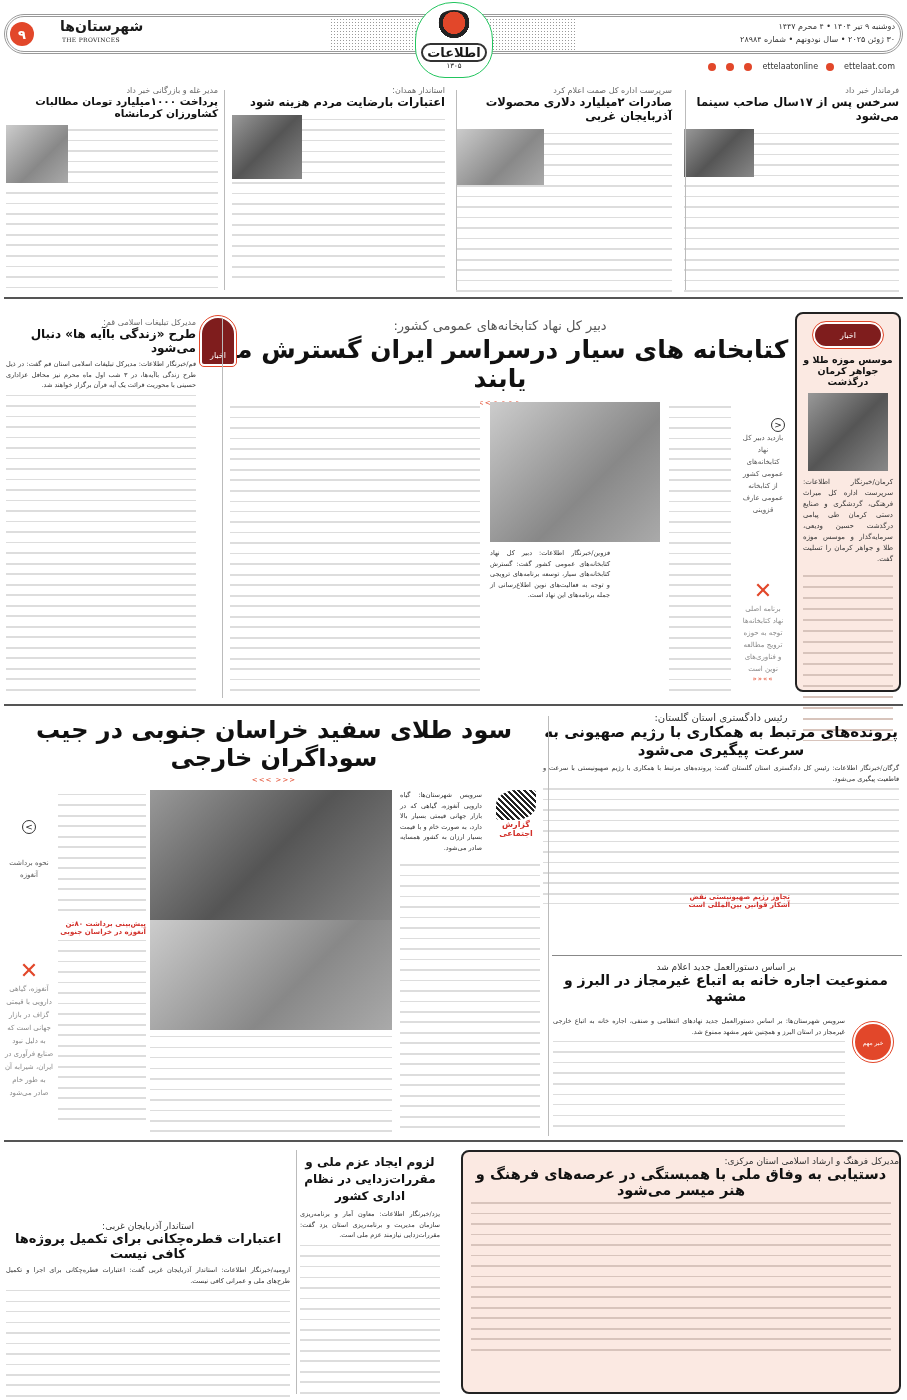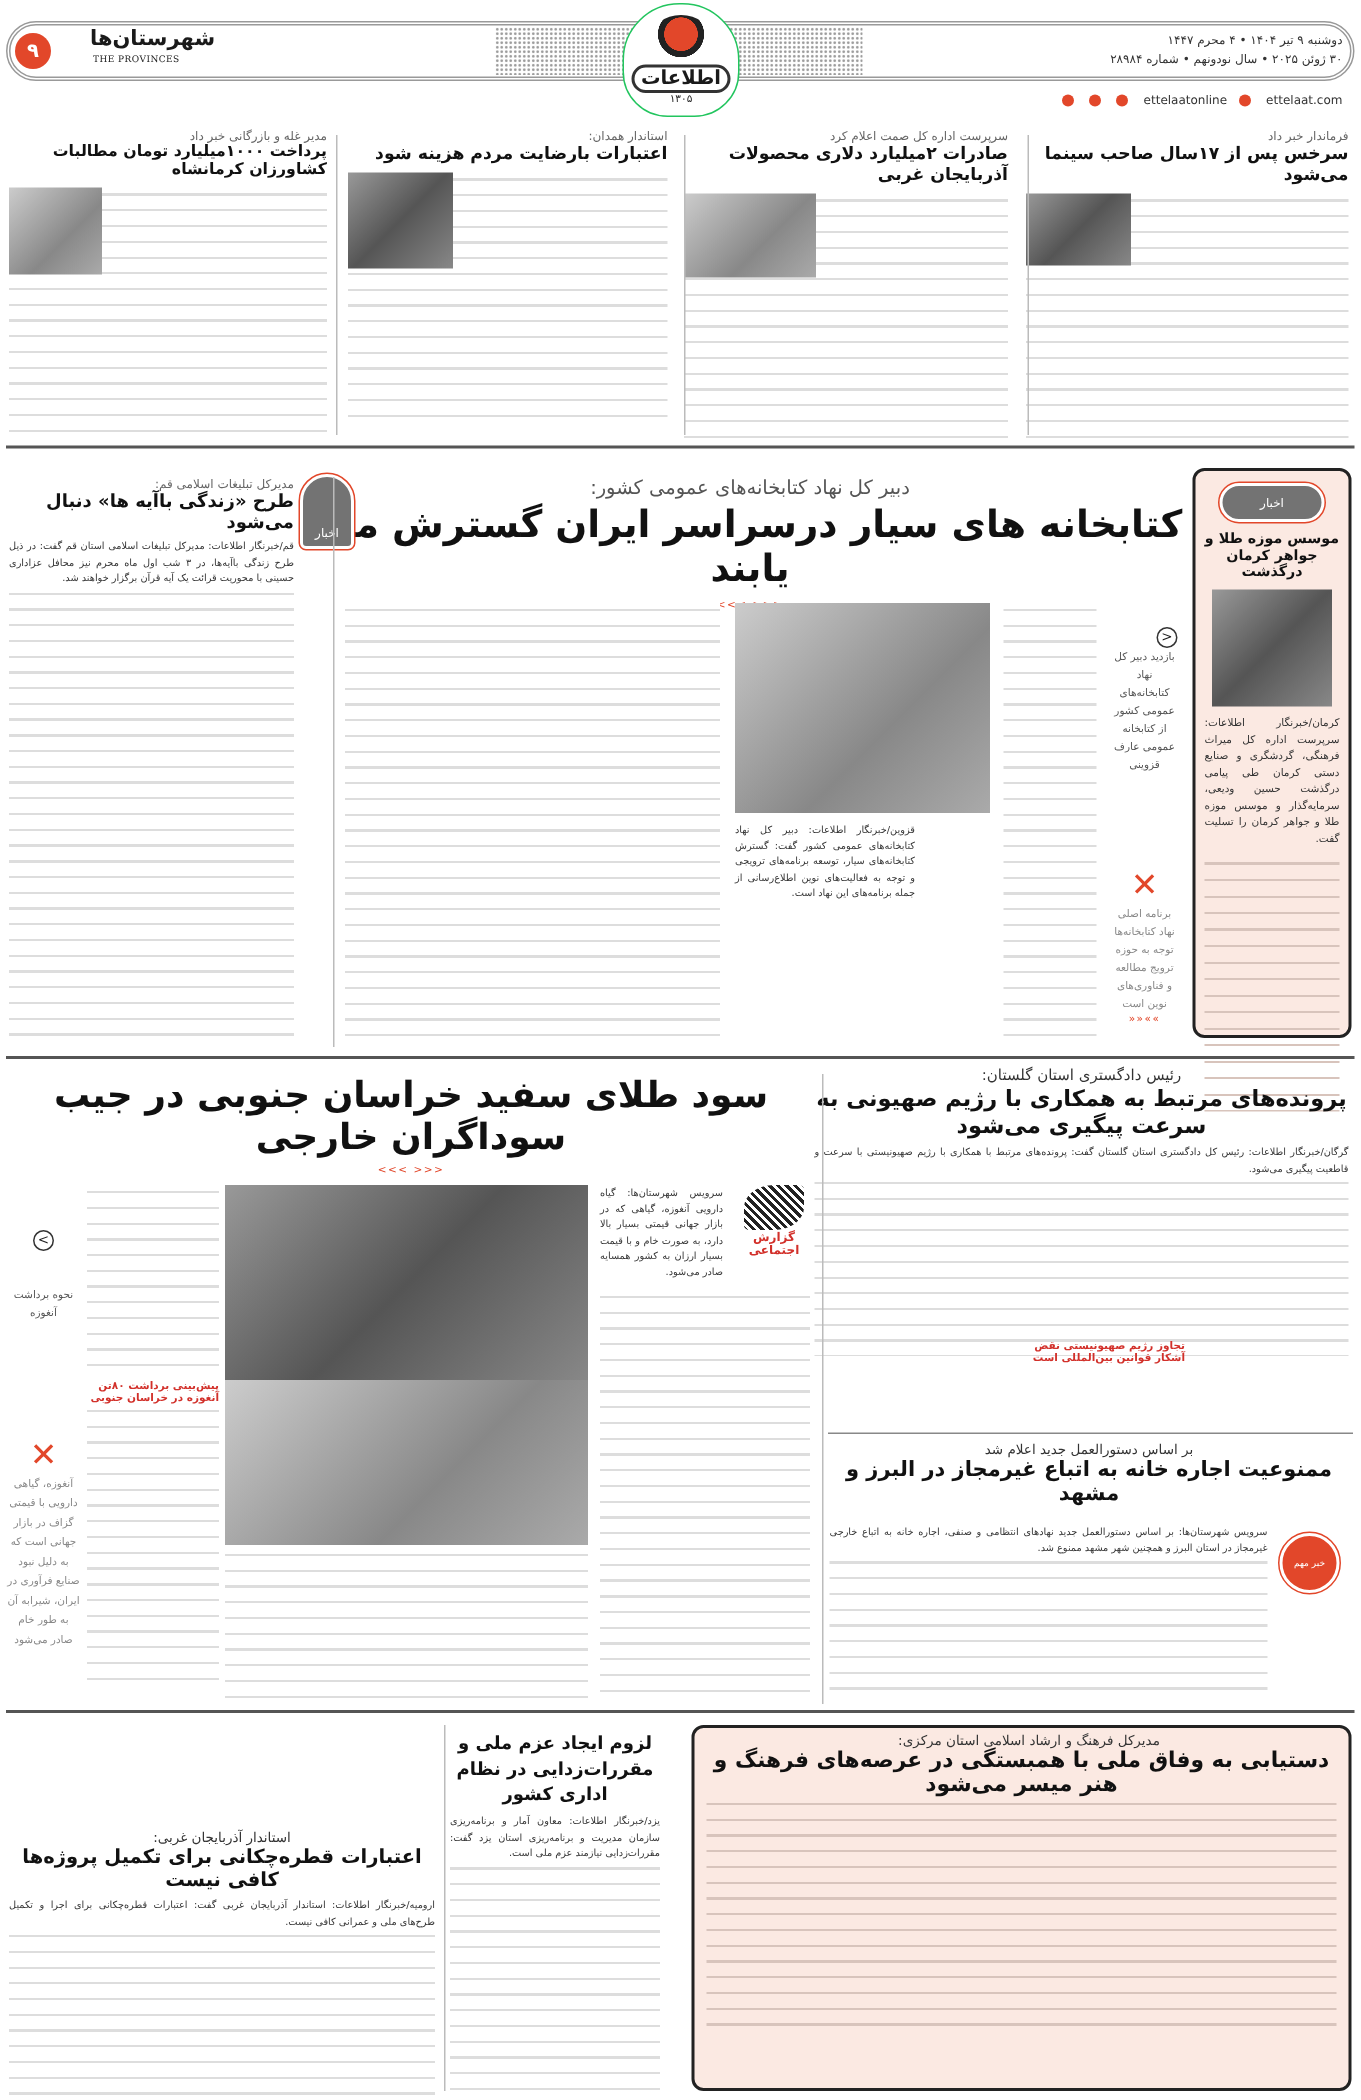--- a/index.html
+++ b/index.html
@@ -20,21 +20,21 @@
   .social { position:absolute; top:62px; right:12px; font-size:8px; color:#333; display:flex; gap:8px; direction:ltr; align-items:center; }
   .soc-dot { width:8px; height:8px; border-radius:50%; background:#e2472a; display:inline-block; margin-right:2px; }
 
   .kicker { font-size:8px; color:#666; text-align:right; }
   .head { font-weight:bold; text-align:right; color:#111; }
   .body-text { font-size:6.5px; line-height:10.5px; color:#333; text-align:justify; }
   .rule-v { background:#bbb; width:1px; }
   .rule-h { background:#888; height:1px; }
   .photo { background: linear-gradient(135deg,#999,#555 50%,#888); filter: grayscale(1); }
   .photo.light { background: linear-gradient(135deg,#ccc,#888 60%,#aaa); }
-  .badge-akhbar { border-radius: 18px 18px 4px 4px; background:#737373; border:2px solid #fff; outline:1px solid #e2472a; color:#fff; font-size:8px; display:flex; align-items:flex-end; justify-content:center; padding-bottom:4px; }
+  .badge-akhbar { border-radius: 18px 18px 4px 4px; background:#7f1d1d; border:2px solid #fff; outline:1px solid #e2472a; color:#fff; font-size:8px; display:flex; align-items:flex-end; justify-content:center; padding-bottom:4px; }
   .circle-badge { border-radius:50%; background:#e2472a; color:#fff; font-size:6px; display:flex; align-items:center; justify-content:center; text-align:center; border:2px solid #fff; outline:1px solid #e2472a; }
   .boxed { border:2px solid #222; border-radius:8px; background:#fbe9e2; }
   .chev { font-size:7px; color:#e2472a; text-align:center; letter-spacing:1px; }
   .caption { font-size:8px; color:#888; line-height:14px; text-align:center; }
   .red-sub { color:#d2302a; font-weight:bold; font-size:7px; }
   .cross-icon { font-size:22px; color:#e2472a; text-align:center; }
   .nav-arrow { width:14px; height:14px; border:1px solid #333; border-radius:50%; font-size:9px; display:flex; align-items:center; justify-content:center; }
 </style>
 </head>
 <body>
@@ -186,21 +186,21 @@
   <div class="nav-arrow" style="margin:0 auto;">&gt;</div>
   <div class="caption" style="font-size:7px;line-height:12px;color:#555;margin-top:23px;">نحوه برداشت آنغوزه</div>
 </div>
 <div class="abs" style="top:958px; left:4px; width:50px; text-align:center;">
   <div class="cross-icon">✕</div>
   <div class="caption" style="font-size:7px;line-height:13px;">آنغوزه، گیاهی دارویی با قیمتی گزاف در بازار جهانی است که به دلیل نبود صنایع فرآوری در ایران، شیرابه آن به طور خام صادر می‌شود</div>
 </div>
 <div class="abs rule-h" style="top:1140px; left:4px; width:899px; height:2px; background:#555;"></div>
 
 <div class="abs boxed" style="top:1150px; right:6px; width:440px; height:244px;">
-  <div class="kicker" style="font-size:9px;text-align:center;color:#333;margin-top:4px;padding-left:10px;">مدیرکل فرهنگ و ارشاد اسلامی استان مرکزی:</div>
+  <div class="kicker" style="font-size:9px;color:#333;margin-top:4px;padding-left:10px;">مدیرکل فرهنگ و ارشاد اسلامی استان مرکزی:</div>
   <div class="head" style="font-size:14.5px;text-align:center;">دستیابی به وفاق ملی با همبستگی در عرصه‌های فرهنگ و هنر میسر می‌شود</div>
   <div style="margin:0 8px;height:160px;background:repeating-linear-gradient(transparent 0 4px,#d8c4bc 4px 5.5px,transparent 5.5px 10.5px);"></div>
 </div>
 <div class="abs" style="top:1154px; left:300px; width:140px;">
   <div class="head" style="font-size:12px;text-align:center;line-height:17px;">لزوم ایجاد عزم ملی و مقررات‌زدایی در نظام اداری کشور</div>
   <div class="body-text" style="margin-top:4px;">یزد/خبرنگار اطلاعات: معاون آمار و برنامه‌ریزی سازمان مدیریت و برنامه‌ریزی استان یزد گفت: مقررات‌زدایی نیازمند عزم ملی است.</div>
   <div style="height:160px;background:repeating-linear-gradient(#fff 0 4px,#ddd 4px 5.5px,#fff 5.5px 10.5px);"></div>
 </div>
 <div class="abs rule-v" style="top:1150px; left:296px; height:244px;"></div>
 <div class="abs" style="top:1221px; left:6px; width:284px;">

